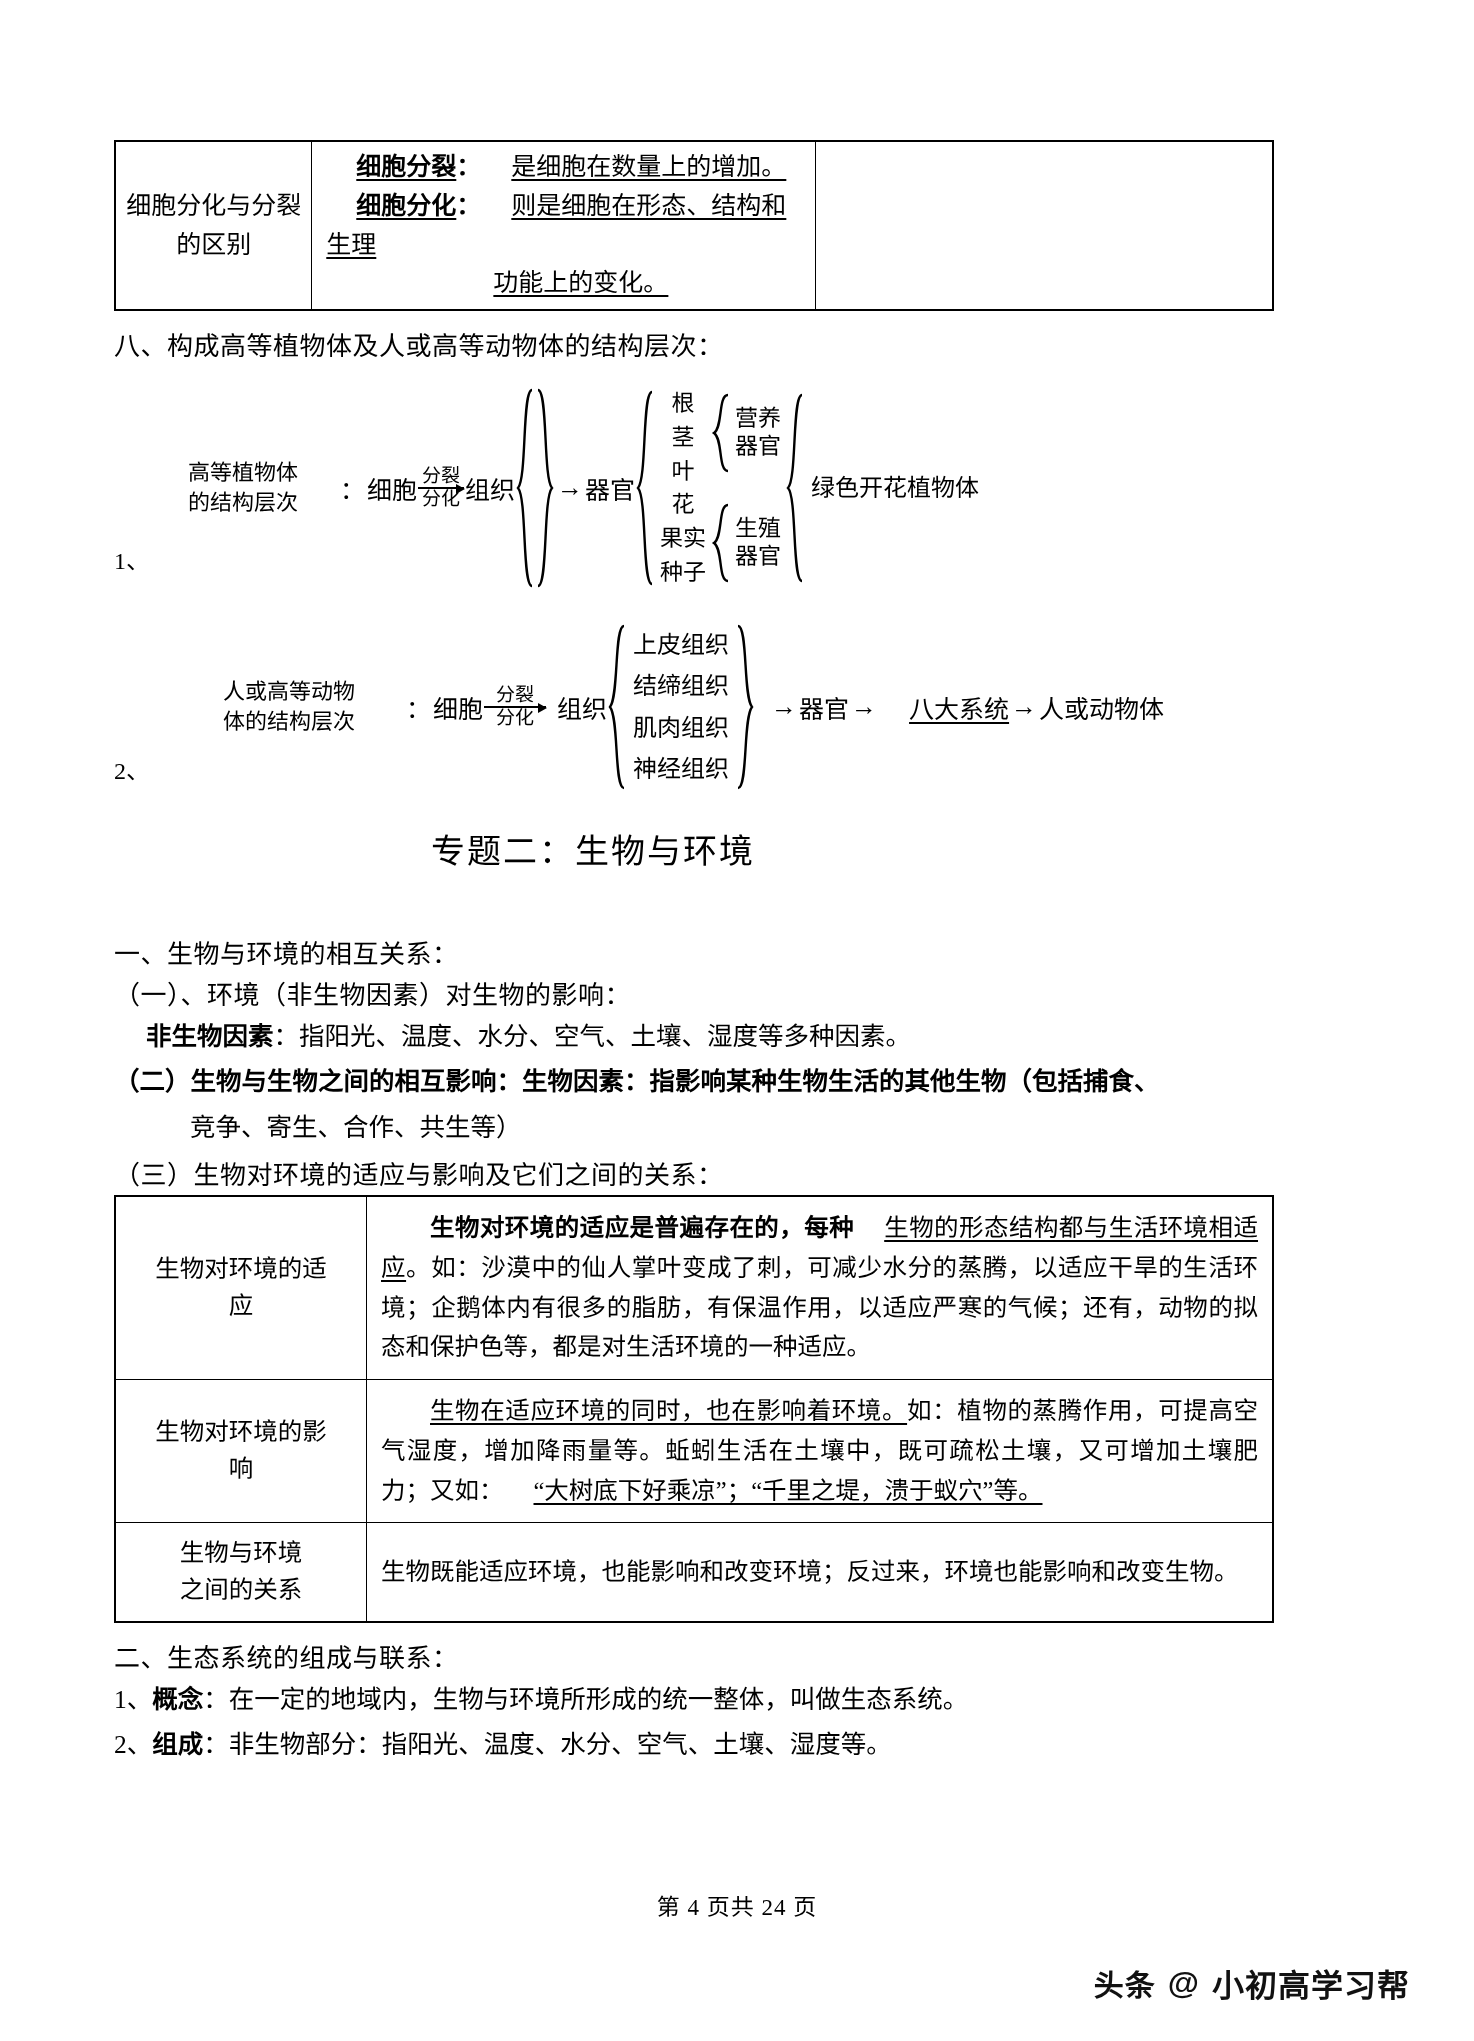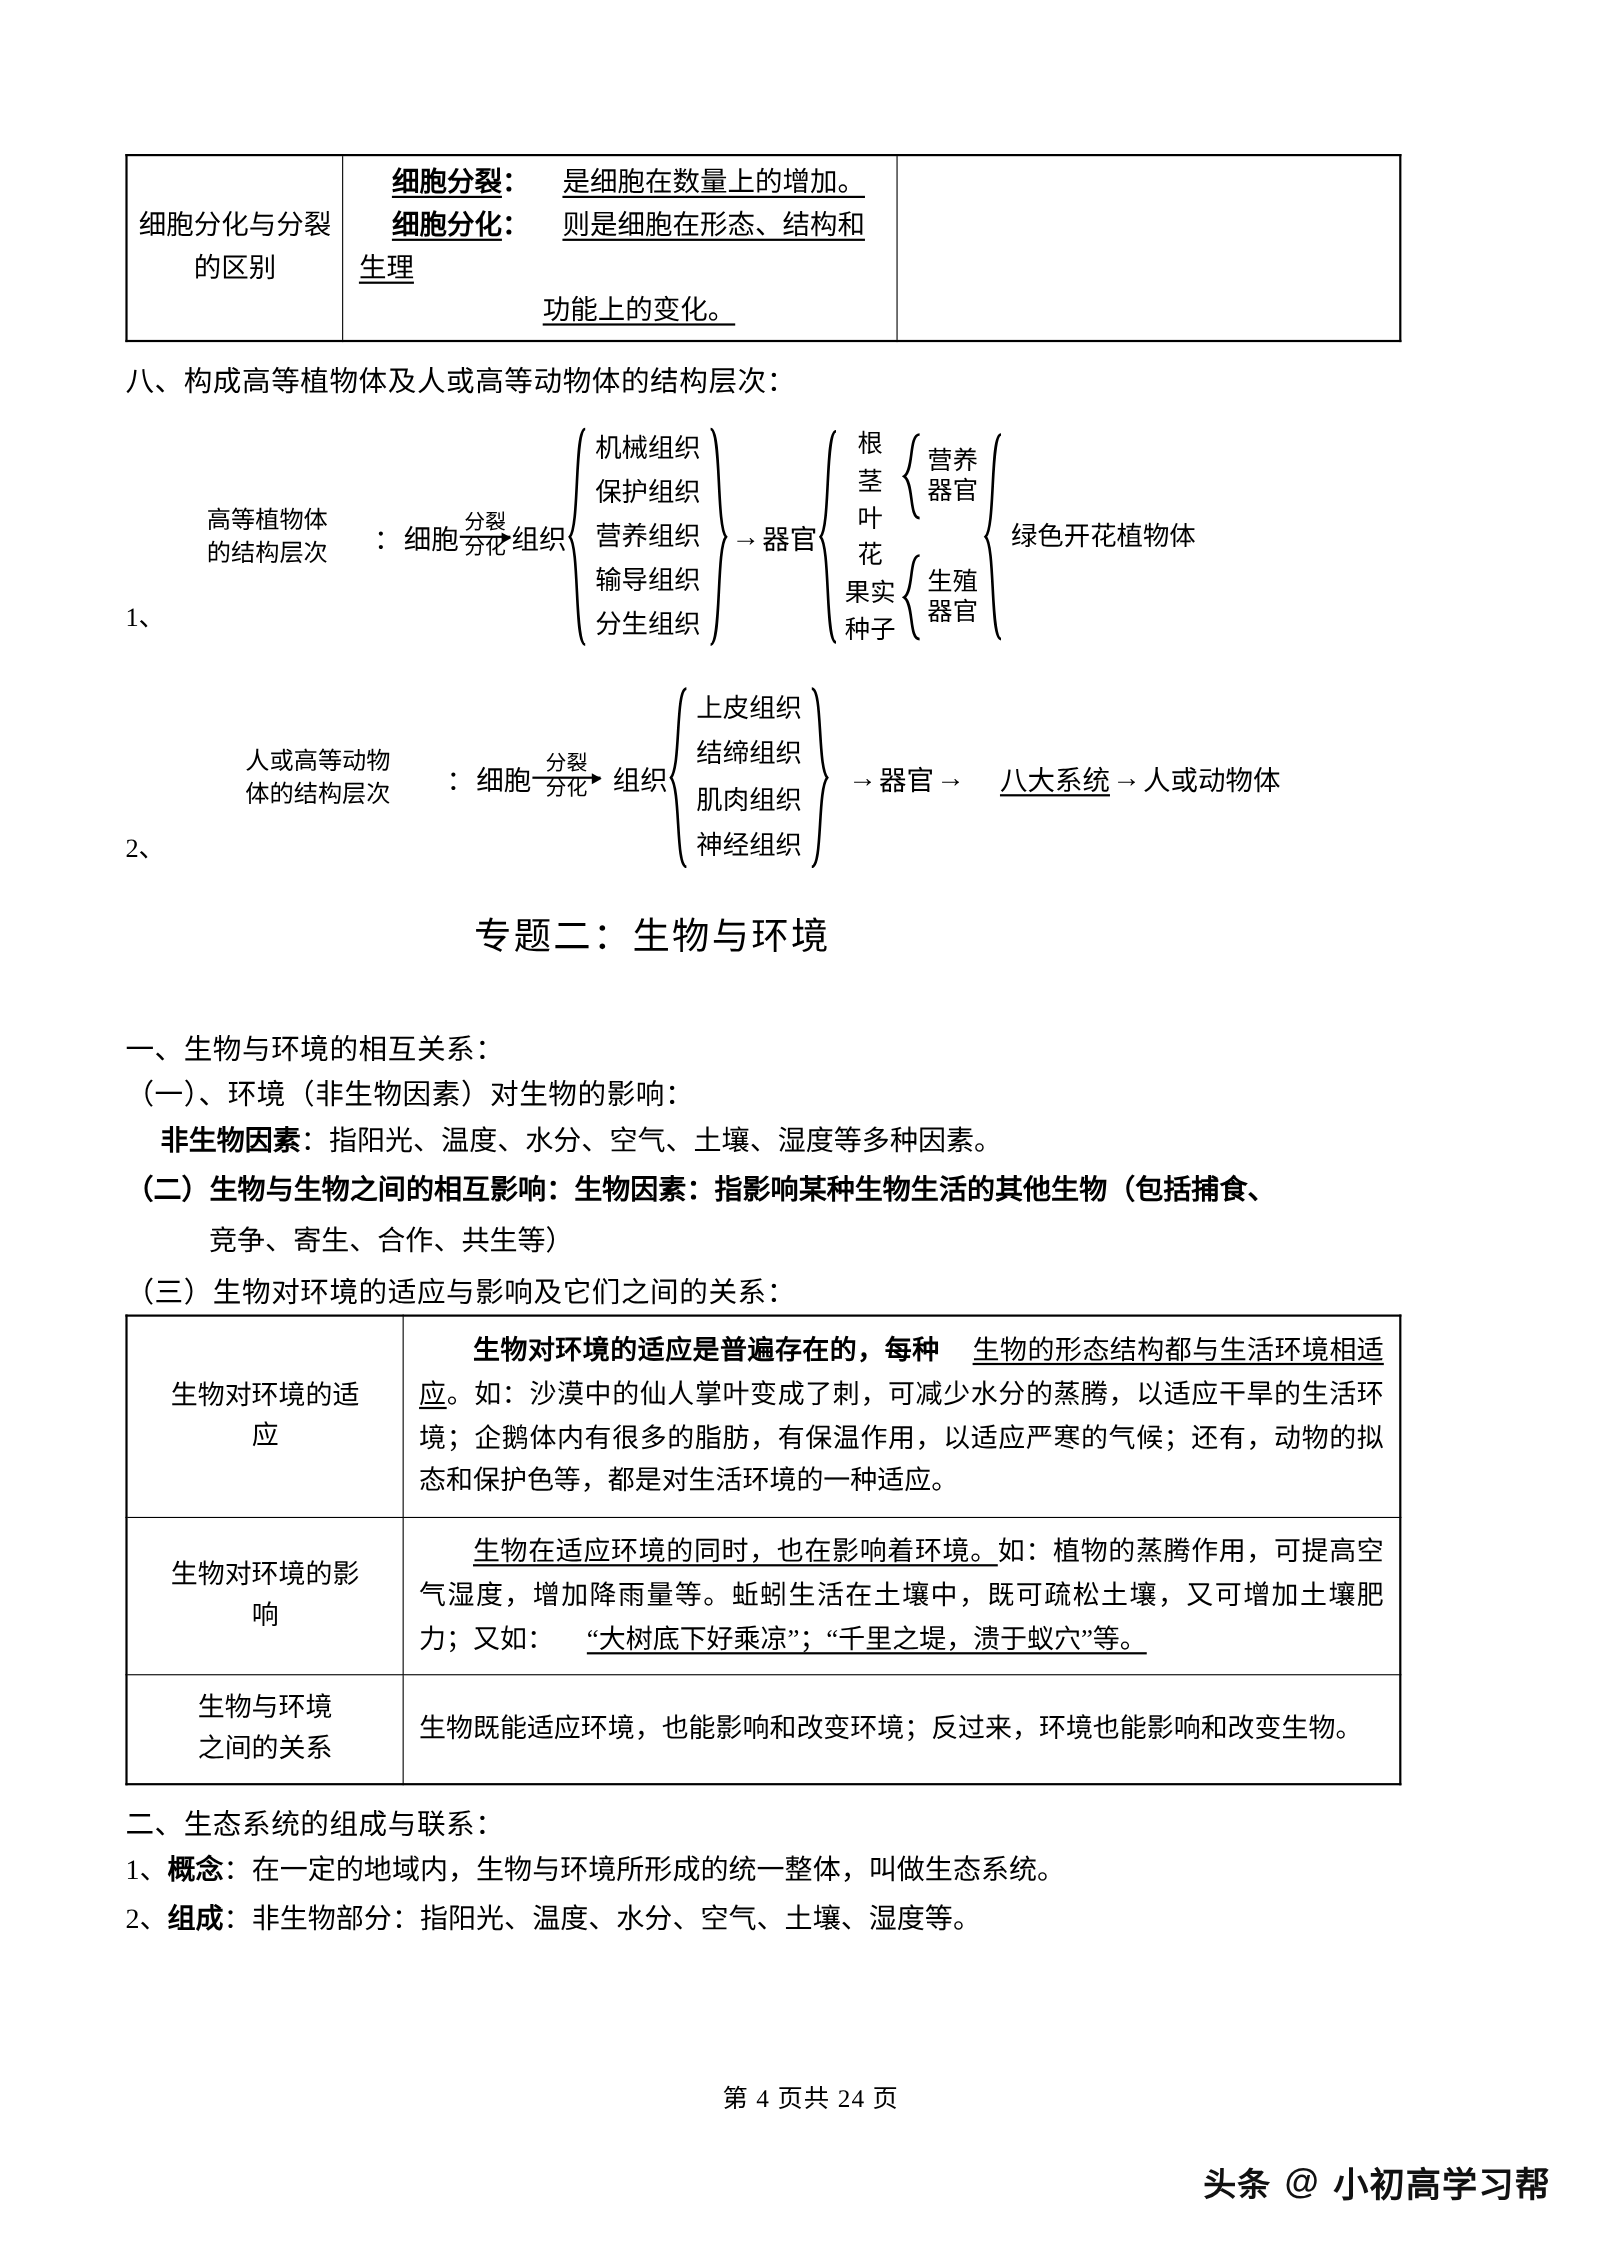--- a/index.html
+++ b/index.html
@@ -298,27 +298,20 @@
           <span>分化</span>
         </div>
 
         <div class="cell-word">组织</div>
 
         <div class="brace-group" style="height:200px">
           <div class="brace">
             <svg viewBox="0 0 20 200" preserveAspectRatio="none">
               <path d="M17 2 C7 2 12 90 3 100 C12 110 7 198 17 198" fill="none" stroke="#000" stroke-width="2.4"></path>
             </svg>
-          </div>
-          <div class="items" style="height:200px">
-            <div class="it">机械组织</div>
-            <div class="it">保护组织</div>
-            <div class="it">营养组织</div>
-            <div class="it">输导组织</div>
-            <div class="it">分生组织</div>
           </div>
           <div class="brace">
             <svg viewBox="0 0 20 200" preserveAspectRatio="none">
               <path d="M3 2 C13 2 8 90 17 100 C8 110 13 198 3 198" fill="none" stroke="#000" stroke-width="2.4"></path>
             </svg>
           </div>
         </div>
 
         <div class="plainarrow">→</div>
         <div class="cell-word">器官</div>

